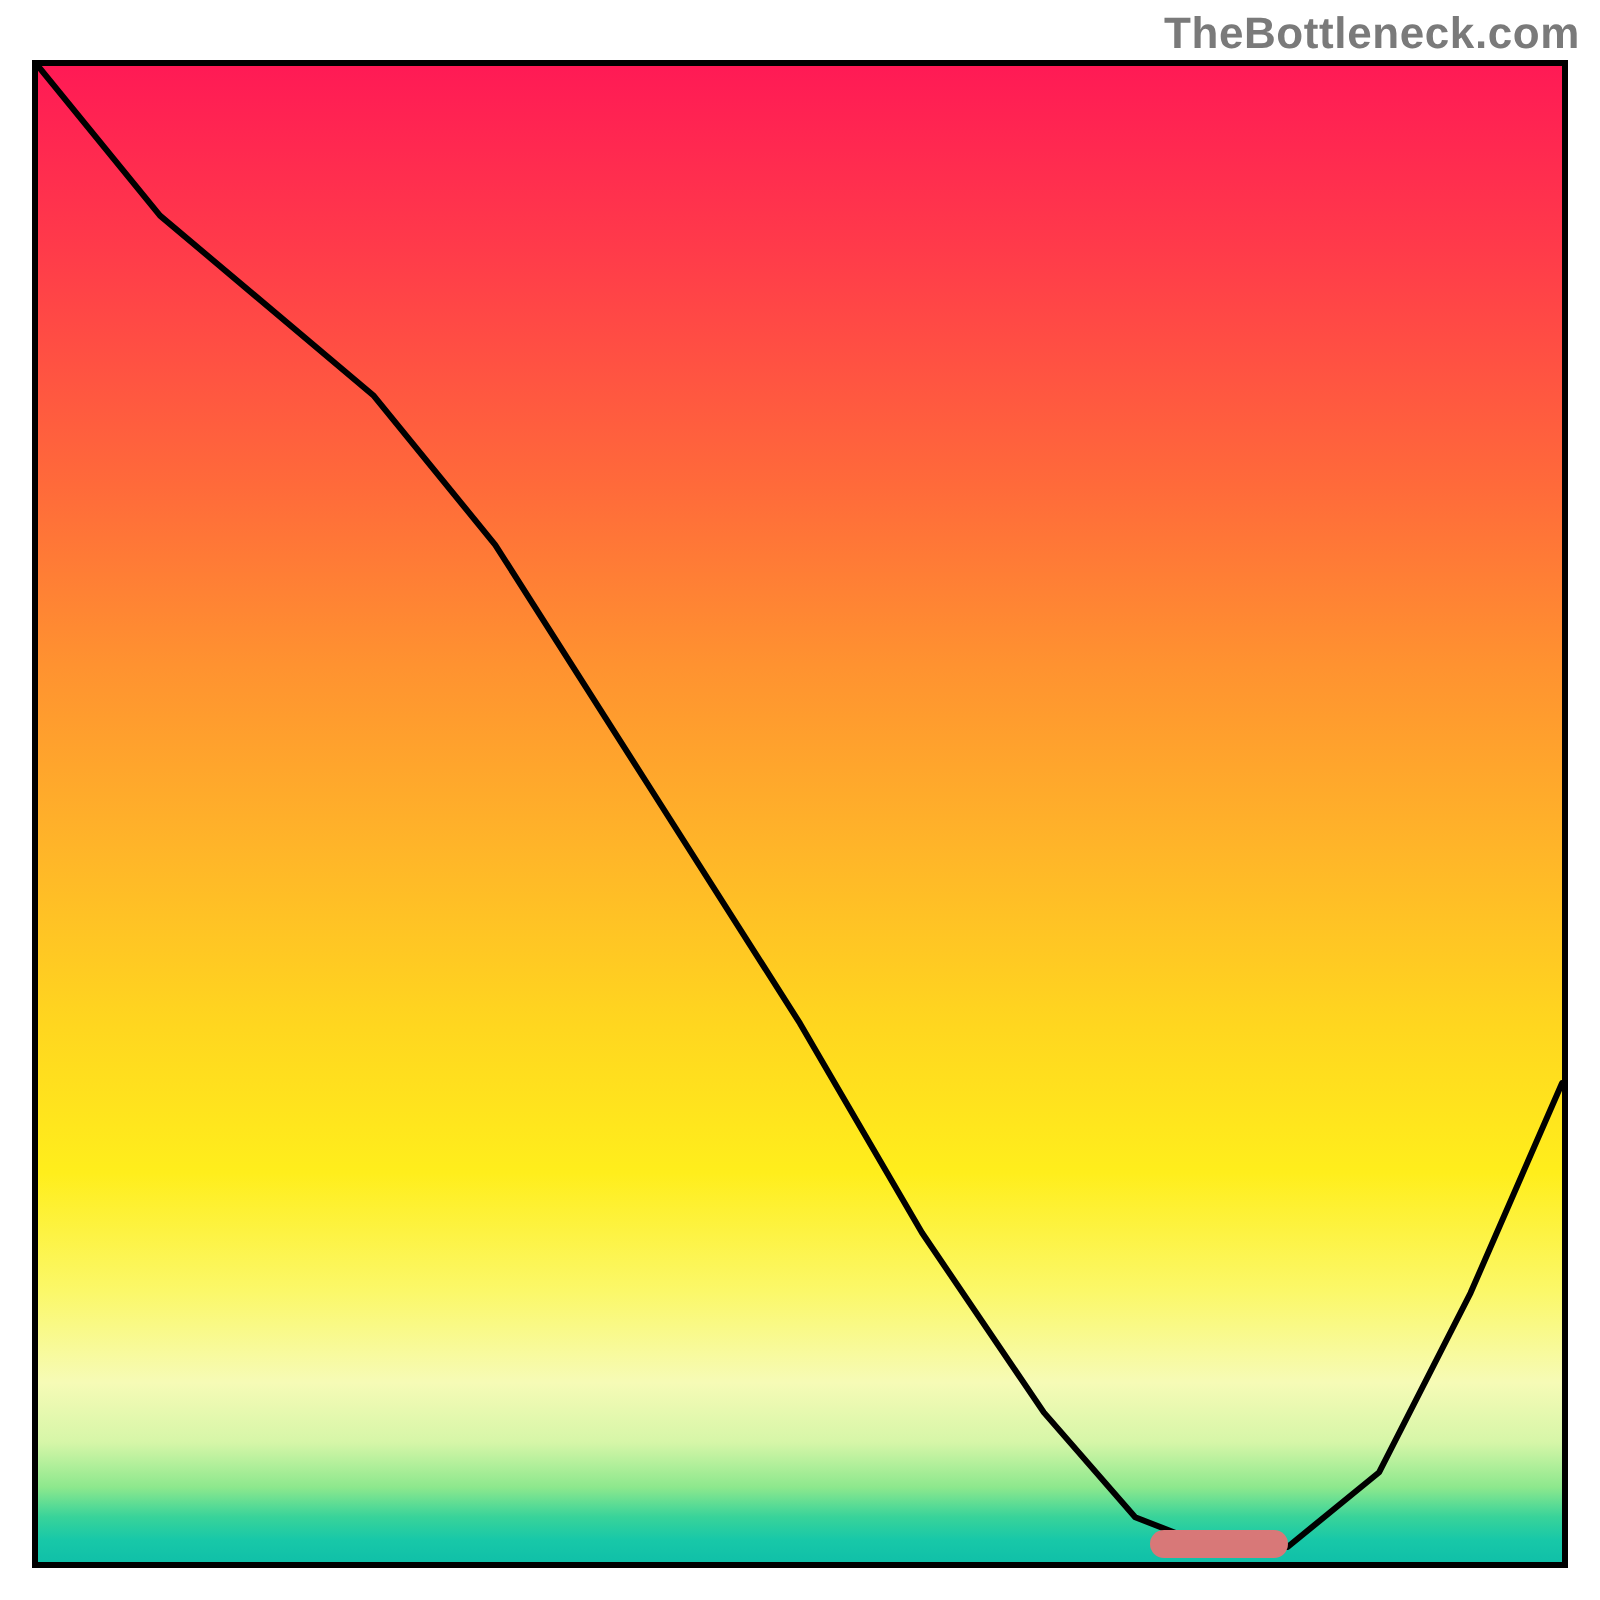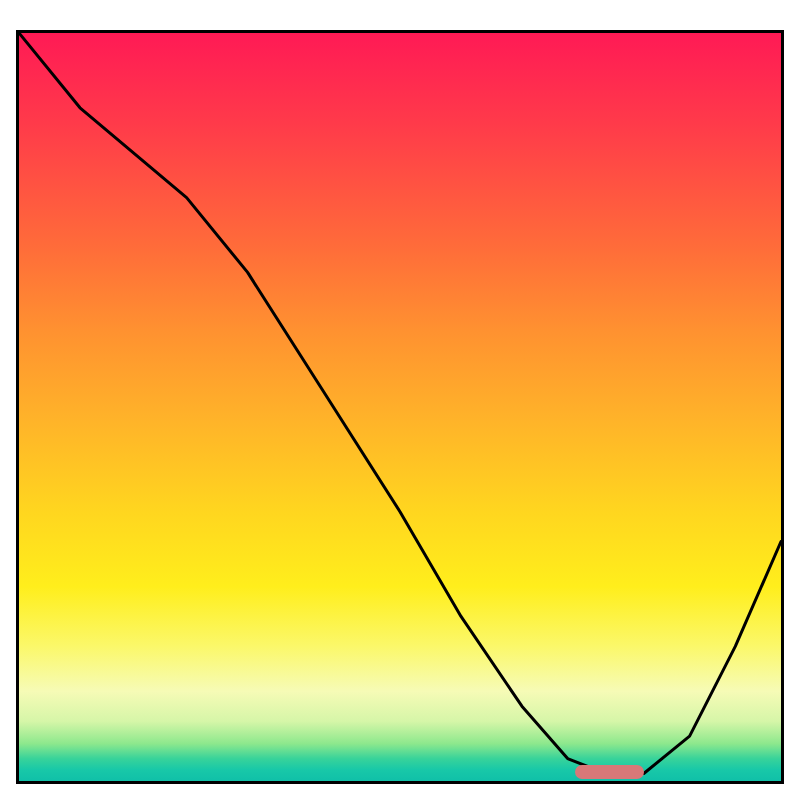--- a/index.html
+++ b/index.html
@@ -67,20 +67,21 @@
     height: 14px;
     border-radius: 7px;
     background: #d87878;
   }
 </style>
 </head>
 <body>
 
 <div class="stage">
 
+  <div class="attribution">TheBottleneck.com</div>
 
   <div class="plot-frame">
     <div class="gradient-bg"></div>
 
     <svg class="curve" viewBox="0 0 762 748" preserveAspectRatio="none">
       <path fill="none" stroke="#000000" stroke-width="3" stroke-linecap="round" stroke-linejoin="round" d="M0.0 0.0 L61.0 74.8 L167.6 164.6 L228.6 239.4 L304.8 359.0 L381.0 478.7 L442.0 583.4 L502.9 673.2 L548.6 725.6 L586.7 740.5 L624.8 740.5 L670.6 703.1 L716.3 613.4 L762.0 508.6"></path>
     </svg>
 
     <div class="marker" style="left: 556.26px; width: 68.58px; top: 731.52px;"></div>
   </div>

